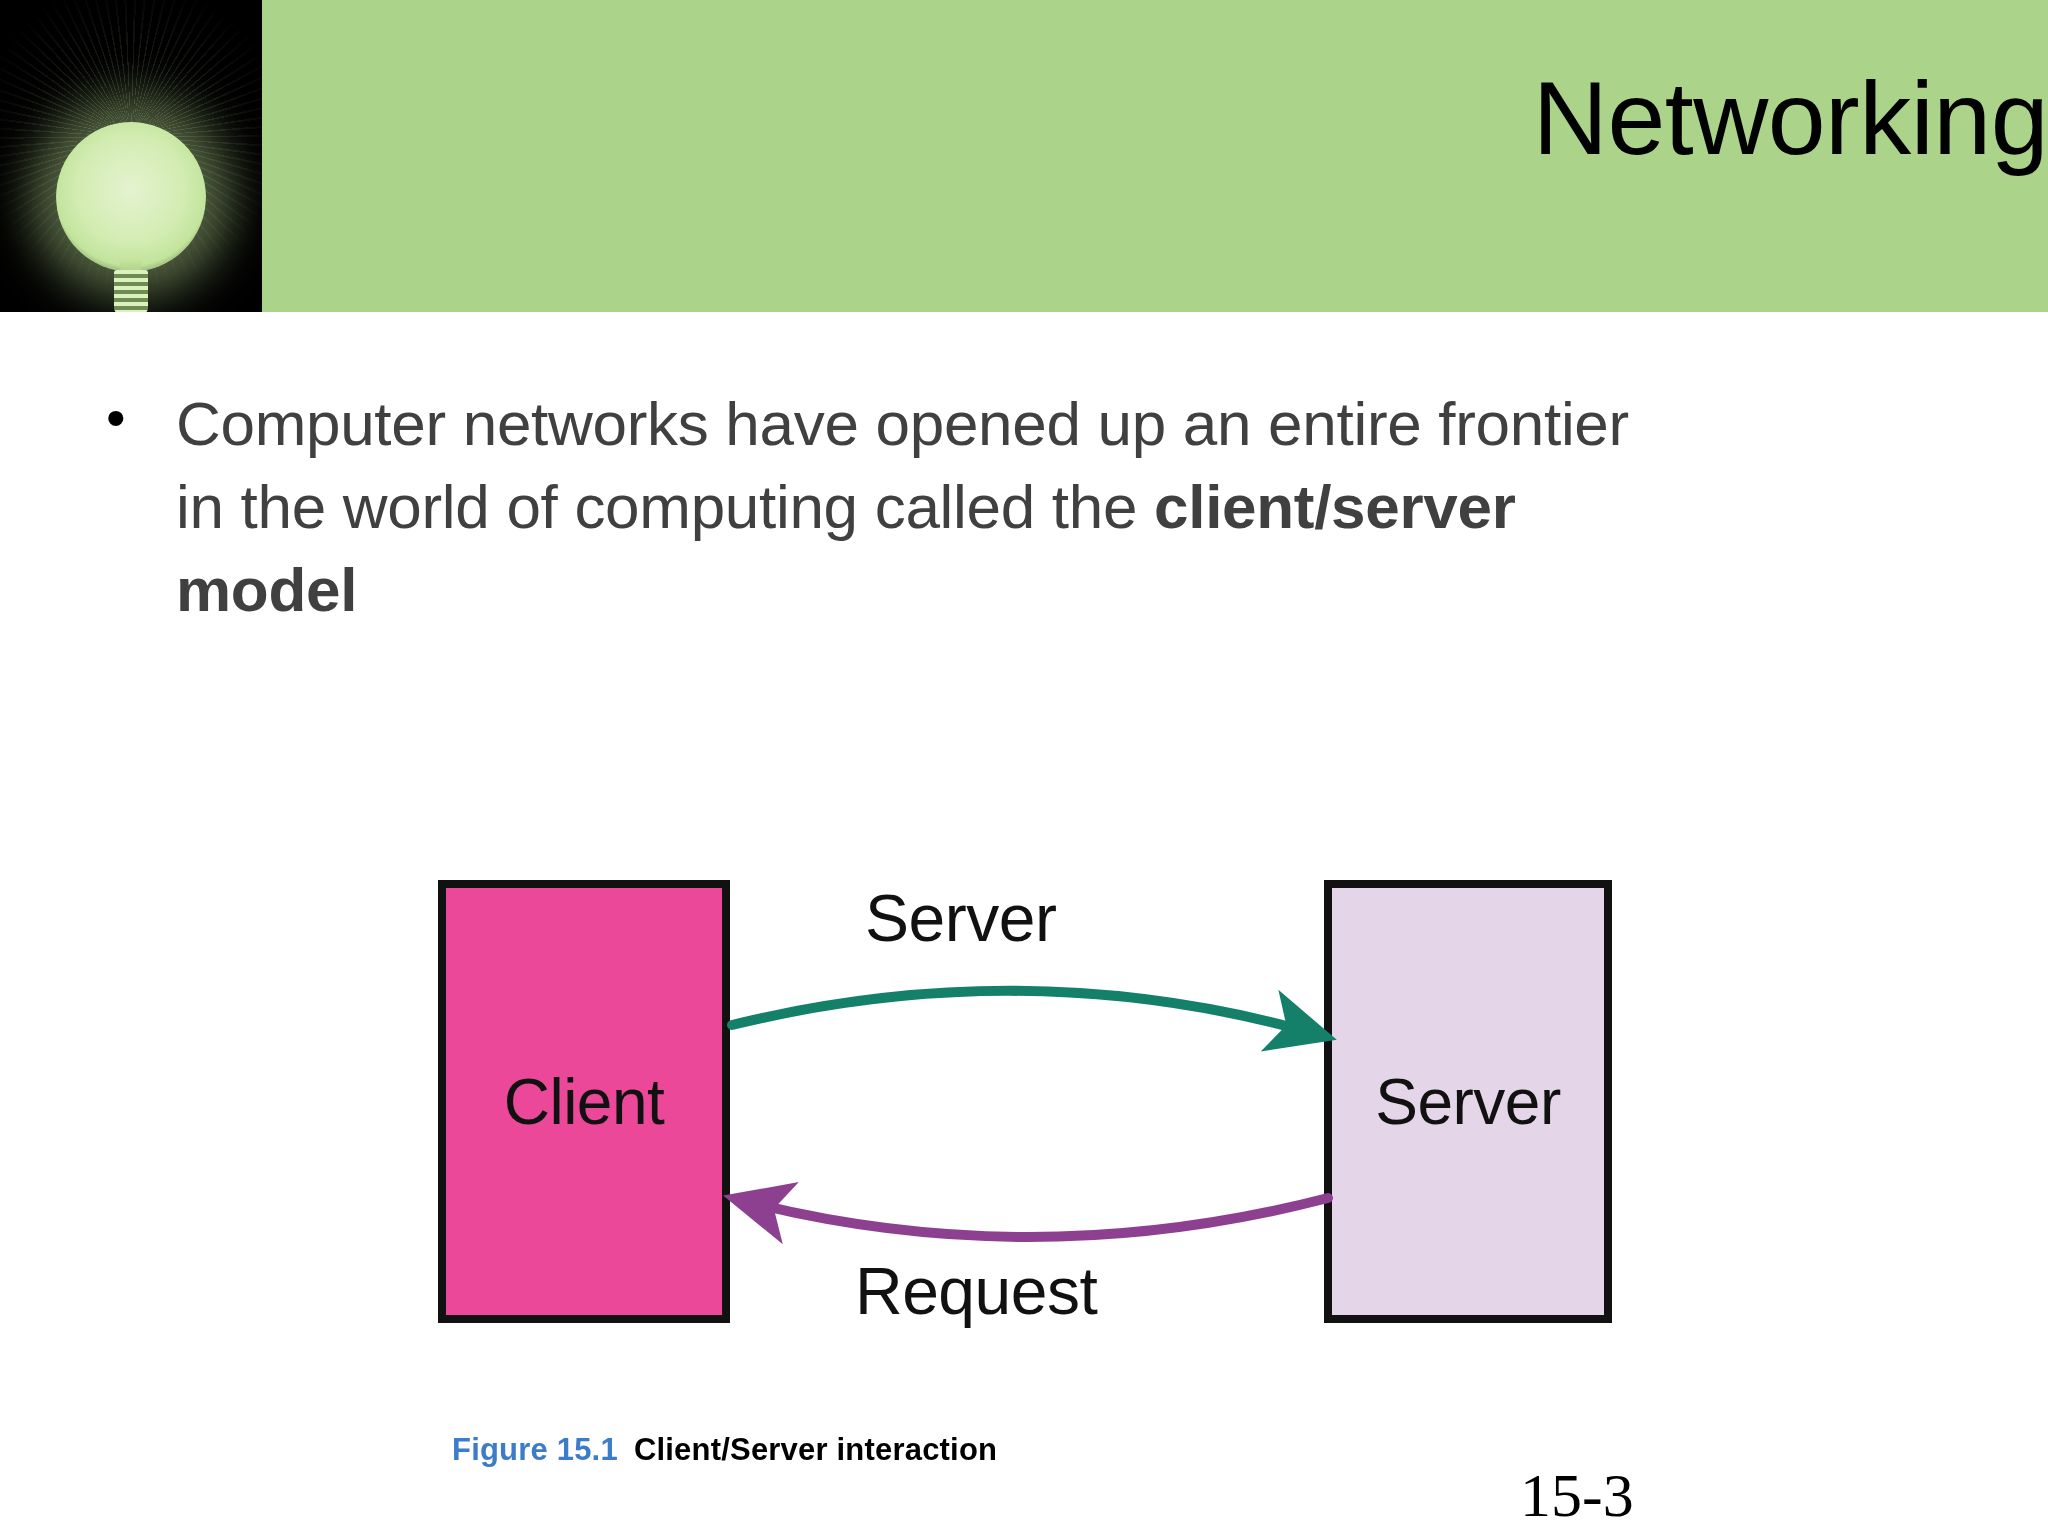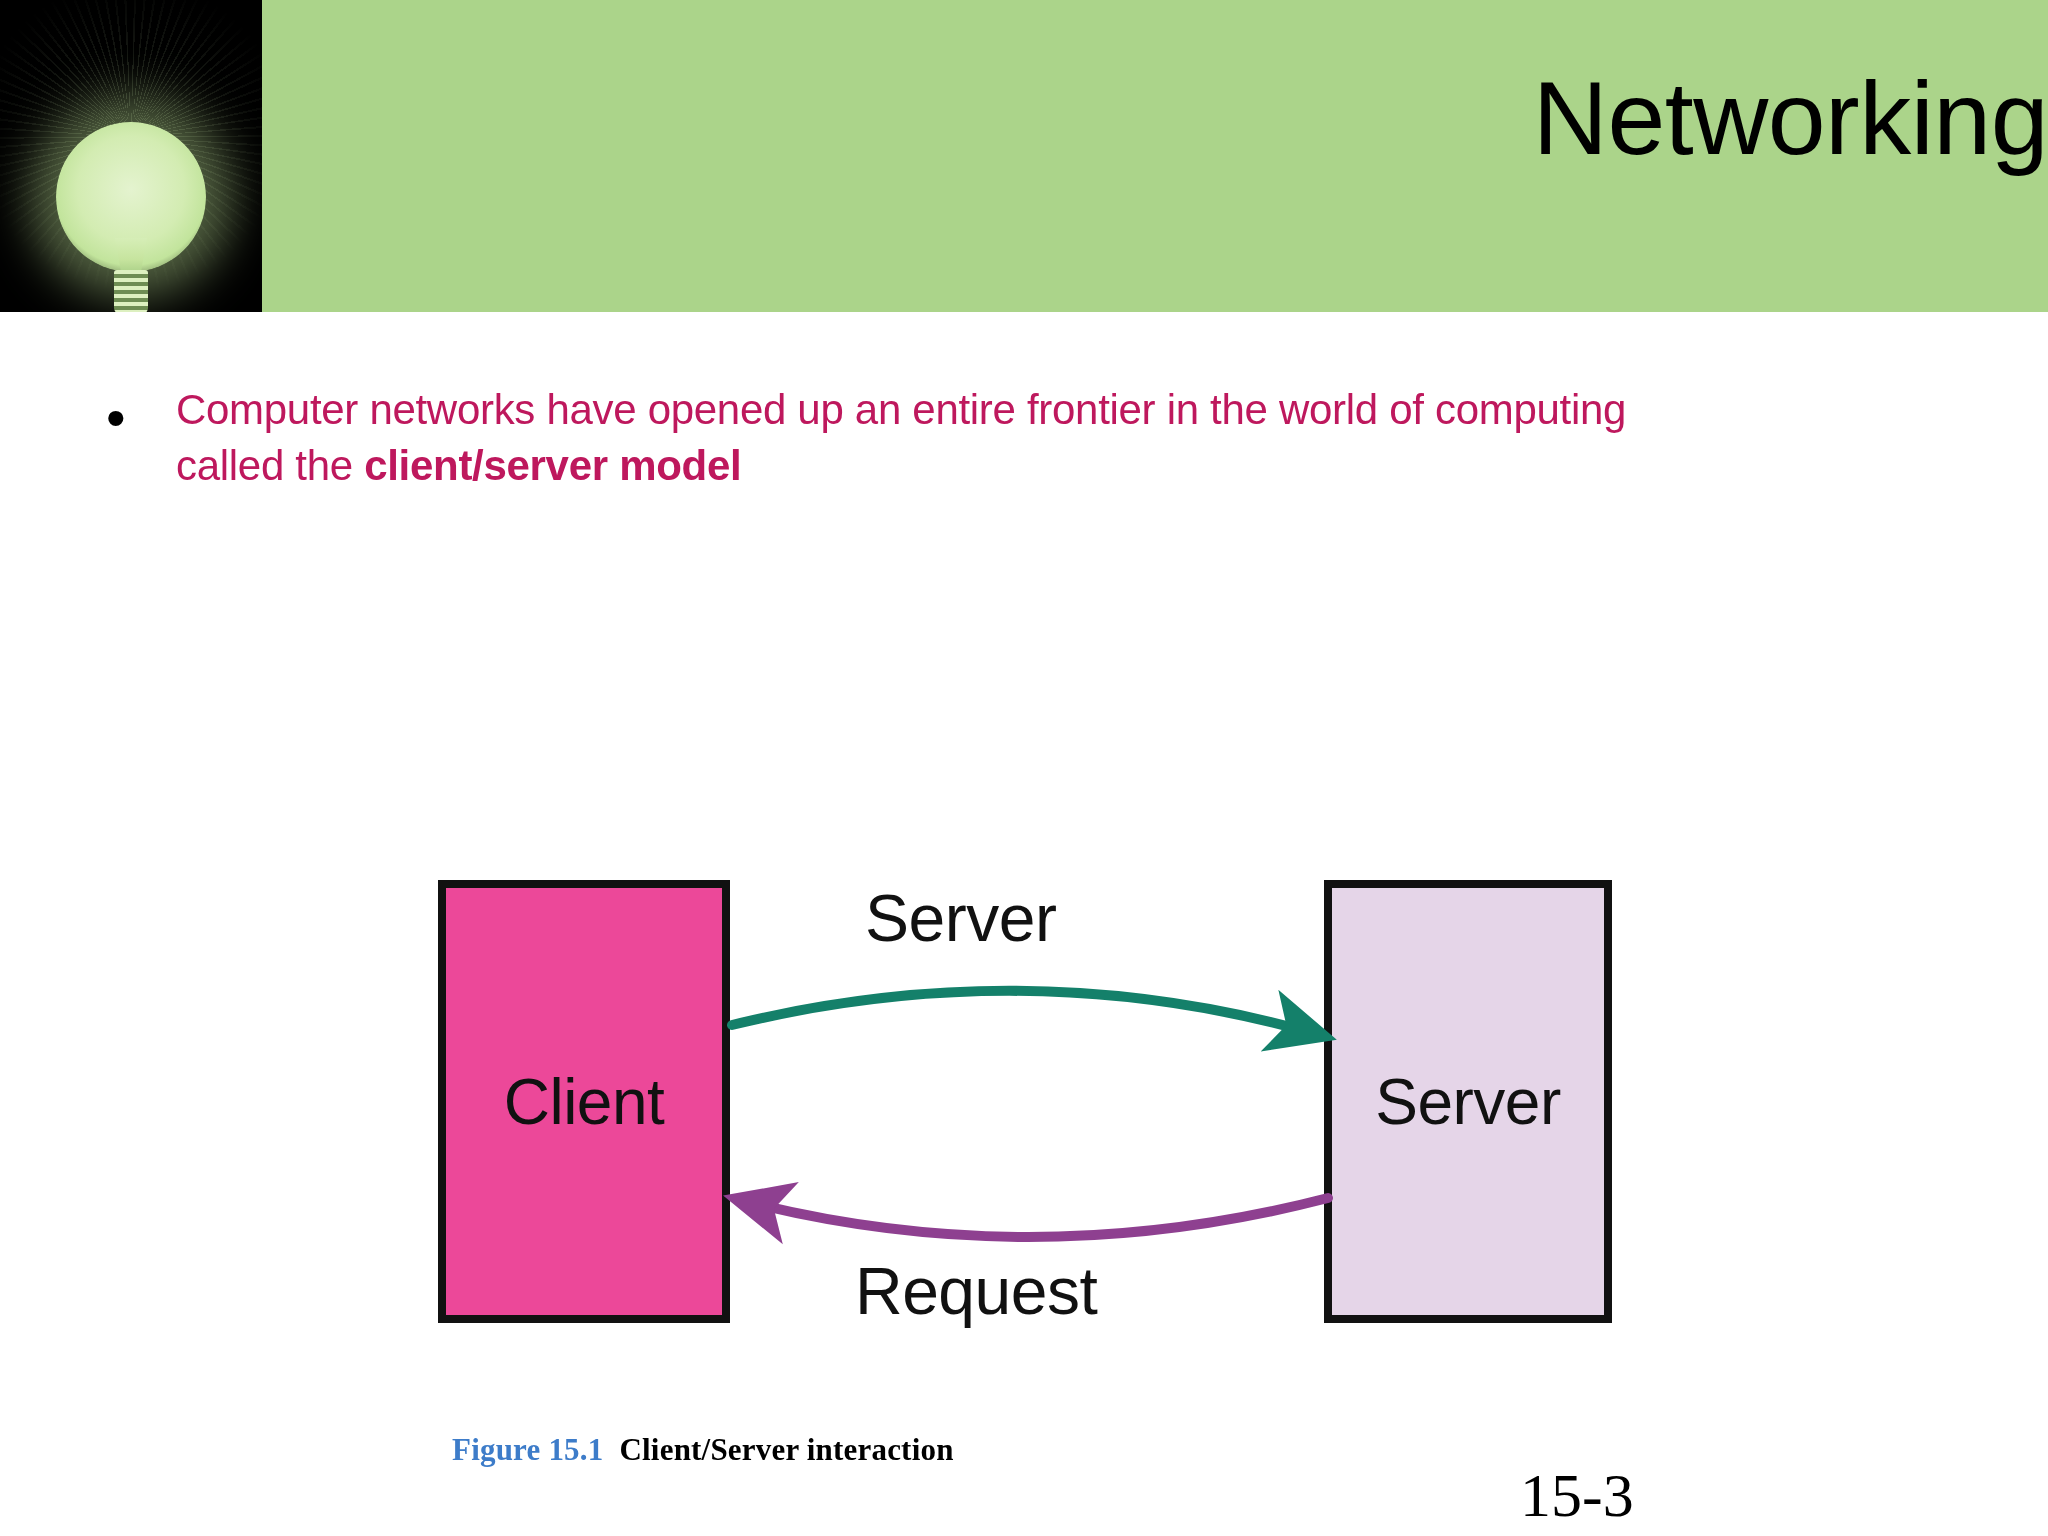--- a/index.html
+++ b/index.html
@@ -121,23 +121,23 @@
     font-size: 56px;
     line-height: 1.30;
     color: #000;
     width: 76px;
     flex: 0 0 76px;
     text-align: left;
     padding-left: 6px;
   }
 
   .bullet-text {
-    font-size: 42px;
+    font-size: 62px;
     line-height: 1.34;
-    color: #be185d;
+    color: #404040;
     letter-spacing: -0.3px;
     max-width: 1500px;
   }
 
   .bullet-text b { font-weight: bold; }
 
   
   .figure-area {
     position: absolute;
     left: 0;
@@ -195,21 +195,20 @@
 
   
   .fig-caption {
     position: absolute;
     left: 452px;
     top: 1432px;
     font-size: 31px;
     font-weight: bold;
     letter-spacing: 0.2px;
     white-space: nowrap;
-    font-family: Liberation Serif, serif;
   }
   .fig-caption .fig-num { color: #3d7cc9; }
   .fig-caption .fig-desc { color: #000000; margin-left: 16px; }
 
   .page-number {
     position: absolute;
     left: 1520px;
     top: 1440px;
     font-family: "Liberation Serif", serif;
     font-size: 62px;

